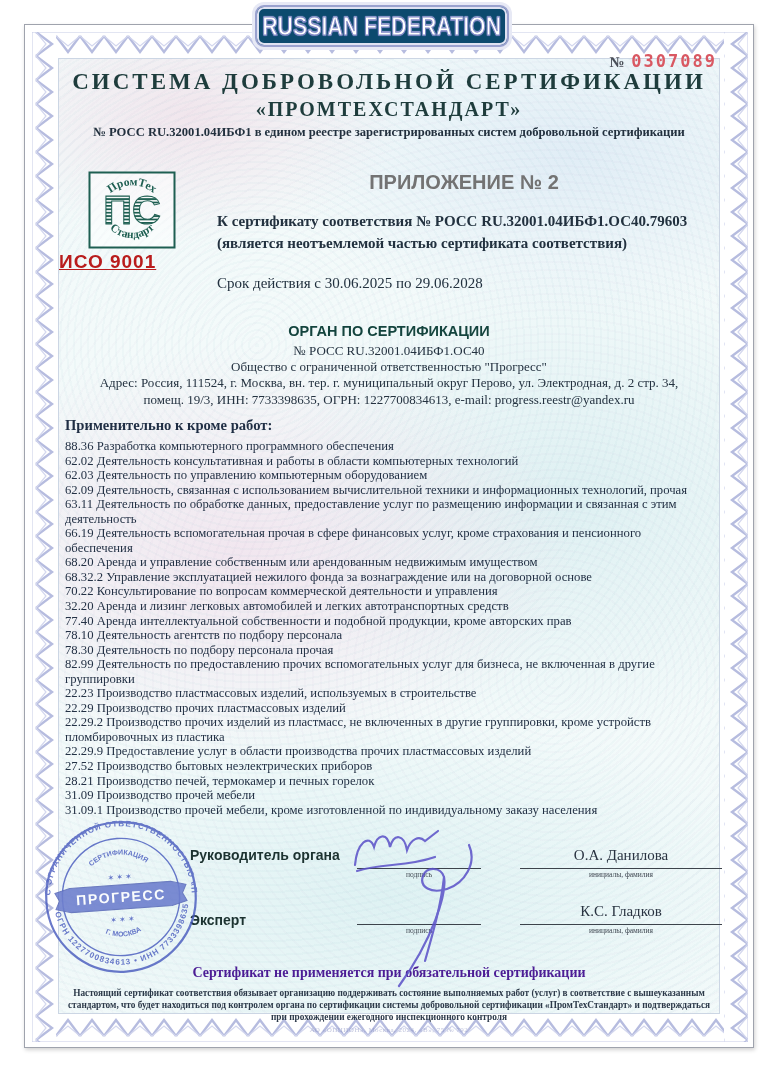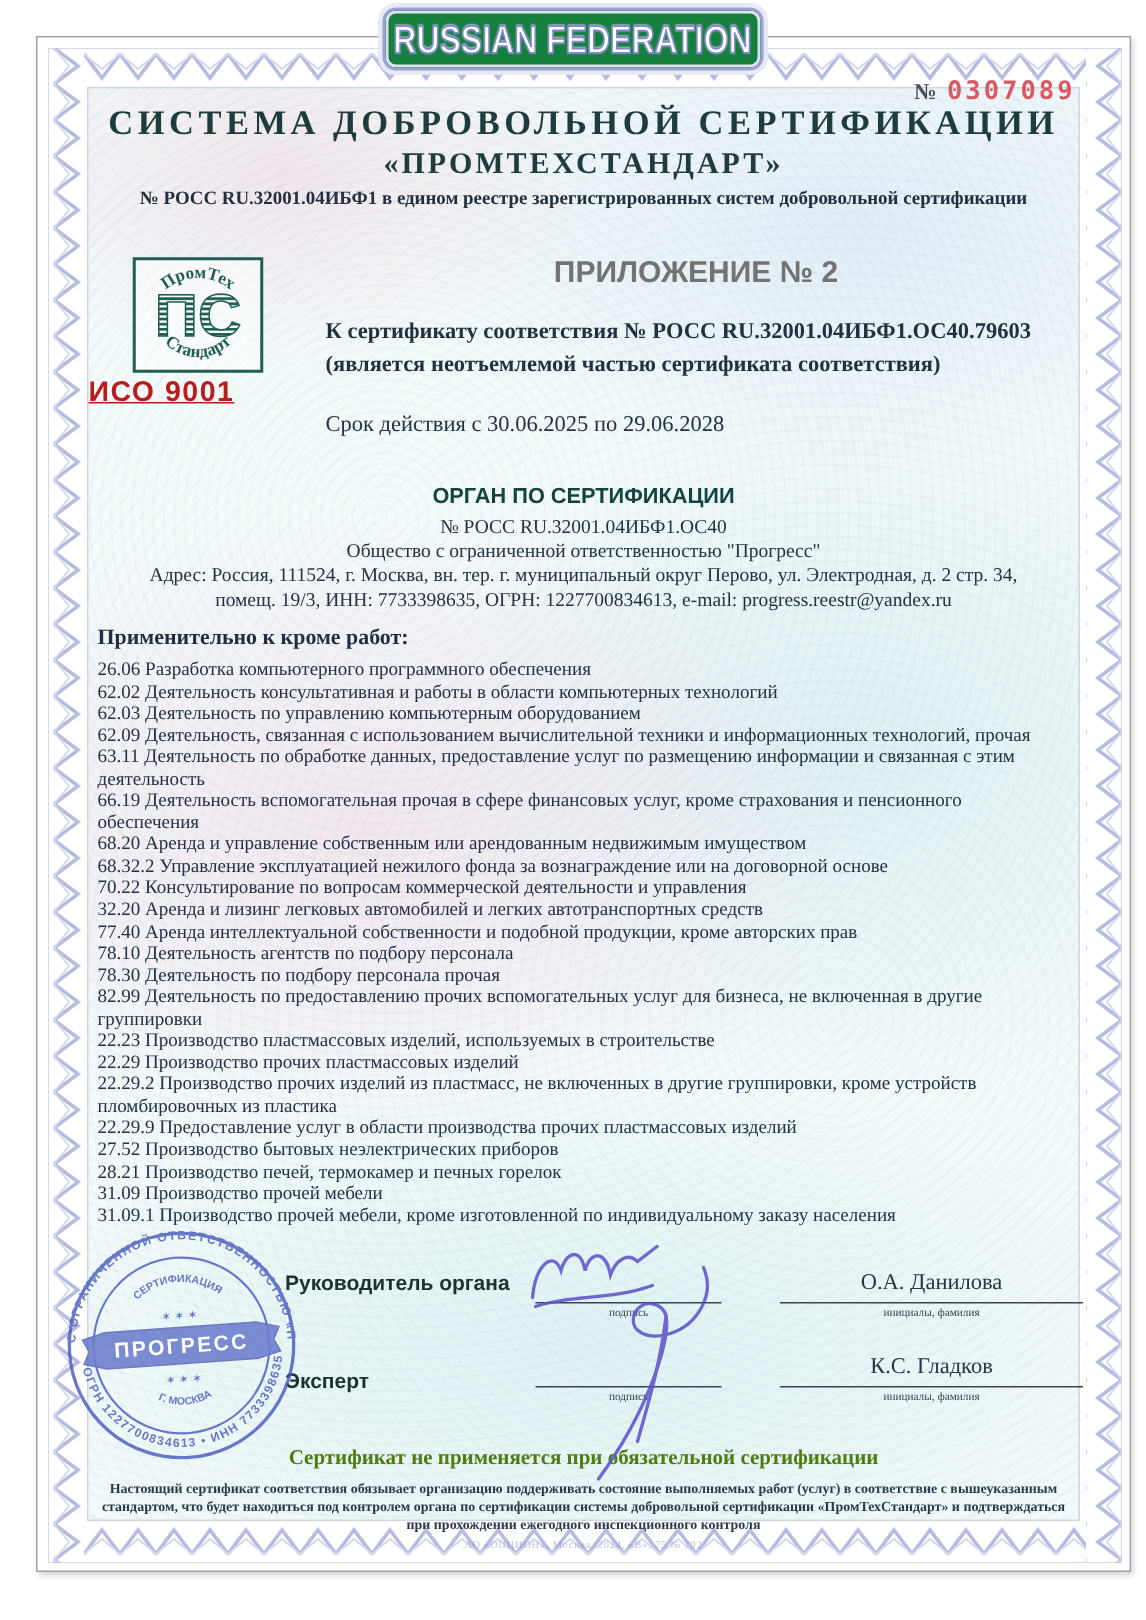--- a/index.html
+++ b/index.html
@@ -28,21 +28,21 @@
     content:""; position:absolute; inset:0;
     background:
       repeating-radial-gradient(circle at 30% 30%, rgba(120,180,190,.05) 0 2px, transparent 2px 7px),
       repeating-radial-gradient(circle at 75% 65%, rgba(170,140,190,.04) 0 2px, transparent 2px 8px);
   }
 
   
   .fed-badge {
     position:absolute; left:50%; top:5px; transform:translateX(-50%);
     width:254px; height:42px; z-index:10;
-    background:#15803d; border:2px solid #9aa2cf; border-radius:9px;
+    background:#0c4a6e; border:2px solid #9aa2cf; border-radius:9px;
     box-shadow:0 0 0 3px #e7e9f5, inset 0 0 0 2px #dfe2f2;
     display:flex; align-items:center; justify-content:center;
   }
   .fed-badge span {
     font-family:"Liberation Sans", sans-serif; font-weight:bold; font-size:26px;
     letter-spacing:0px; color:#ffffff; transform:scaleX(.82); white-space:nowrap;
     -webkit-text-stroke:1.2px #8089c5;
     text-shadow:0 1px 1px #7d86c2, 0 -1px 1px #aab1dd;
   }
 
@@ -87,21 +87,21 @@
   .line-s2 { left:332px; top:899px; width:124px; }
   .line-n2 { left:495px; top:899px; width:202px; }
   .sig-name { left:495px; width:202px; text-align:center; font-size:15px; color:#2a3442; }
   .name1 { top:822px; }
   .name2 { top:878px; }
 
   .stamp-wrap { left:0px; top:776px; width:192px; height:192px; z-index:4; opacity:.8; transform:rotate(-4deg); }
   .sig-ink { left:316px; top:796px; width:180px; height:175px; z-index:5; }
 
   
-  .note { left:0; right:0; top:940px; text-align:center; font-size:14px; font-weight:bold; color:#4d7c0f; }
+  .note { left:0; right:0; top:940px; text-align:center; font-size:14px; font-weight:bold; color:#4c1d95; }
   .fine-print { left:42px; right:42px; top:963px; text-align:center; font-size:9.3px; font-weight:bold; line-height:11.8px; color:#2c3949; }
   .imprint { left:0; right:0; top:1001px; text-align:center; font-size:7px; color:#8890c0; opacity:.55; z-index:6; letter-spacing:.5px; }
 </style>
 </head>
 <body>
 
 <div class="sheet">
 
   <svg class="frame-svg" width="716" height="1010">
     <defs>
@@ -171,21 +171,21 @@
     <div class="org-title">ОРГАН ПО СЕРТИФИКАЦИИ</div>
     <div class="ln">№ РОСС RU.32001.04ИБФ1.ОС40</div>
     <div class="ln">Общество с ограниченной ответственностью "Прогресс"</div>
     <div class="ln">Адрес: Россия, 111524, г. Москва, вн. тер. г. муниципальный округ Перово, ул. Электродная, д. 2 стр. 34,</div>
     <div class="ln">помещ. 19/3, ИНН: 7733398635, ОГРН: 1227700834613, e-mail: progress.reestr@yandex.ru</div>
   </div>
 
   <div class="abs works">
     <div class="works-heading">Применительно к кроме работ:</div>
     <div>
-        <div class="work-line">26.06 Разработка компьютерного программного обеспечения</div>
+        <div class="work-line">88.36 Разработка компьютерного программного обеспечения</div>
         <div class="work-line">62.02 Деятельность консультативная и работы в области компьютерных технологий</div>
         <div class="work-line">62.03 Деятельность по управлению компьютерным оборудованием</div>
         <div class="work-line">62.09 Деятельность, связанная с использованием вычислительной техники и информационных технологий, прочая</div>
         <div class="work-line">63.11 Деятельность по обработке данных, предоставление услуг по размещению информации и связанная с этим деятельность</div>
         <div class="work-line">66.19 Деятельность вспомогательная прочая в сфере финансовых услуг, кроме страхования и пенсионного обеспечения</div>
         <div class="work-line">68.20 Аренда и управление собственным или арендованным недвижимым имуществом</div>
         <div class="work-line">68.32.2 Управление эксплуатацией нежилого фонда за вознаграждение или на договорной основе</div>
         <div class="work-line">70.22 Консультирование по вопросам коммерческой деятельности и управления</div>
         <div class="work-line">32.20 Аренда и лизинг легковых автомобилей и легких автотранспортных средств</div>
         <div class="work-line">77.40 Аренда интеллектуальной собственности и подобной продукции, кроме авторских прав</div>

